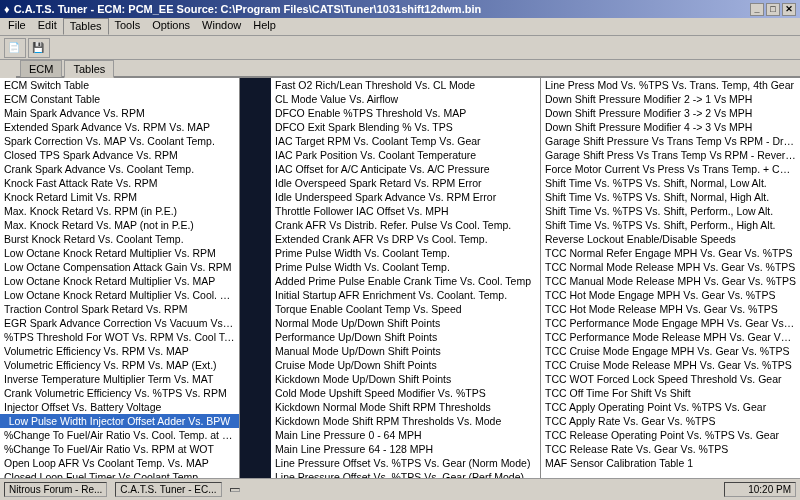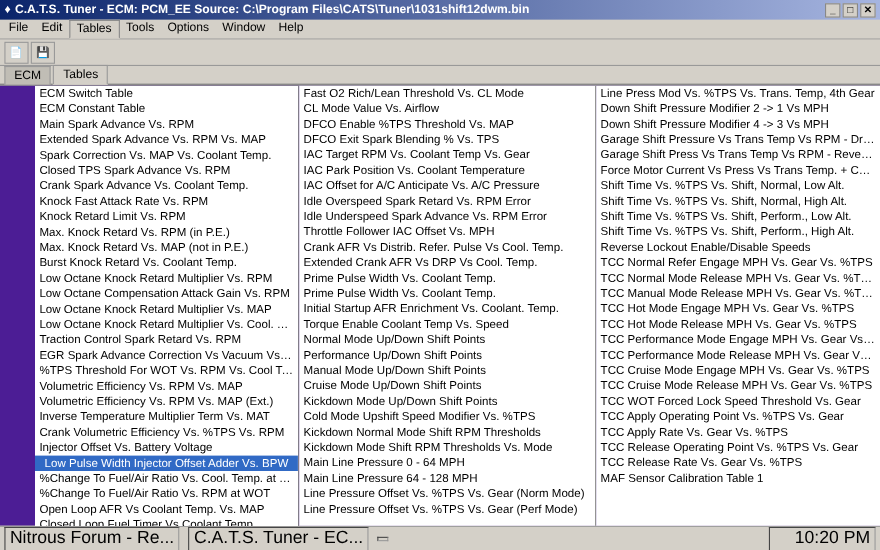--- a/index.html
+++ b/index.html
@@ -85,45 +85,45 @@
       justify-content: center;
       cursor: pointer;
       font-size: 10px;
     }
 
     
     .tab-bar {
       height: 18px;
       background: #d4d0c8;
       display: flex;
-      align-items: center;
+      align-items: flex-start;
       padding: 0 4px;
       border-bottom: 2px solid #888;
+      margin-left: 16px;
     }
     .tab {
       padding: 2px 8px;
       font-size: 11px;
       cursor: pointer;
       border: 1px solid #999;
       background: #c0bdb5;
       margin-right: 2px;
       border-bottom: none;
     }
     .tab.active {
       background: #d4d0c8;
       border-bottom: 1px solid #d4d0c8;
       z-index: 1;
     }
 
     
     .main-content {
       display: flex;
       height: calc(500px - 18px - 18px - 24px - 18px - 22px);
-      background: #4c1d95;
-      padding-left: 32px;
+      background: #0f172a;
     }
 
     
     .left-panel {
       width: 240px;
       overflow-y: auto;
       border-right: 1px solid #888;
       background: white;
     }
 
@@ -141,41 +141,42 @@
       color: white;
       text-align: center;
     }
 
     
     .middle-panel {
       width: 270px;
       overflow-y: auto;
       border-right: 1px solid #888;
       background: white;
+      margin-left: 31px;
     }
 
     
     .right-panel {
       flex: 1;
       overflow-y: auto;
       background: white;
     }
 
     
     .status-bar {
       height: 22px;
       background: #d4d0c8;
       border-top: 1px solid #999;
       display: flex;
       align-items: center;
       padding: 0 4px;
       gap: 8px;
     }
     .status-item {
-      font-size: 16px;
+      font-size: 10px;
       padding: 1px 4px;
       border: 1px inset #999;
       background: #d4d0c8;
       white-space: nowrap;
     }
 
     
     ::-webkit-scrollbar { width: 14px; }
     ::-webkit-scrollbar-track { background: #d4d0c8; }
     ::-webkit-scrollbar-thumb { background: #9e9e9e; border: 1px solid #888; }
@@ -258,58 +259,61 @@
       <div class="list-item">IAC Target RPM Vs. Coolant Temp Vs. Gear</div>
       <div class="list-item">IAC Park Position Vs. Coolant Temperature</div>
       <div class="list-item">IAC Offset for A/C Anticipate Vs. A/C Pressure</div>
       <div class="list-item">Idle Overspeed Spark Retard Vs. RPM Error</div>
       <div class="list-item">Idle Underspeed Spark Advance Vs. RPM Error</div>
       <div class="list-item">Throttle Follower IAC Offset Vs. MPH</div>
       <div class="list-item">Crank AFR Vs Distrib. Refer. Pulse Vs Cool. Temp.</div>
       <div class="list-item">Extended Crank AFR Vs DRP Vs Cool. Temp.</div>
       <div class="list-item">Prime Pulse Width Vs. Coolant Temp.</div>
       <div class="list-item">Prime Pulse Width Vs. Coolant Temp.</div>
+      <div class="list-item">Added Prime Pulse Enable Crank Time Vs. Cool. Temp</div>
       <div class="list-item">Initial Startup AFR Enrichment Vs. Coolant. Temp.</div>
       <div class="list-item">Torque Enable Coolant Temp Vs. Speed</div>
       <div class="list-item">Normal Mode Up/Down Shift Points</div>
       <div class="list-item">Performance Up/Down Shift Points</div>
       <div class="list-item">Manual Mode Up/Down Shift Points</div>
       <div class="list-item">Cruise Mode Up/Down Shift Points</div>
       <div class="list-item">Kickdown Mode Up/Down Shift Points</div>
       <div class="list-item">Cold Mode Upshift Speed Modifier Vs. %TPS</div>
       <div class="list-item">Kickdown Normal Mode Shift RPM Thresholds</div>
       <div class="list-item">Kickdown Mode Shift RPM Thresholds Vs. Mode</div>
       <div class="list-item">Main Line Pressure 0 - 64 MPH</div>
       <div class="list-item">Main Line Pressure 64 - 128 MPH</div>
       <div class="list-item">Line Pressure Offset Vs. %TPS Vs. Gear (Norm Mode)</div>
       <div class="list-item">Line Pressure Offset Vs. %TPS Vs. Gear (Perf Mode)</div>
     </div>
 
   <div class="right-panel">
   <div class="list-item">Line Press Mod Vs. %TPS Vs. Trans. Temp, 4th Gear</div>
       <div class="list-item">Down Shift Pressure Modifier 2 -&gt; 1 Vs MPH</div>
+      <div class="list-item">Down Shift Pressure Modifier 3 -&gt; 2 Vs MPH</div>
       <div class="list-item">Down Shift Pressure Modifier 4 -&gt; 3 Vs MPH</div>
       <div class="list-item">Garage Shift Pressure Vs Trans Temp Vs RPM - Drive</div>
       <div class="list-item">Garage Shift Press Vs Trans Temp Vs RPM - Reverse</div>
       <div class="list-item">Force Motor Current Vs Press Vs Trans Temp. + Chng</div>
       <div class="list-item">Shift Time Vs. %TPS Vs. Shift, Normal, Low Alt.</div>
       <div class="list-item">Shift Time Vs. %TPS Vs. Shift, Normal, High Alt.</div>
       <div class="list-item">Shift Time Vs. %TPS Vs. Shift, Perform., Low Alt.</div>
       <div class="list-item">Shift Time Vs. %TPS Vs. Shift, Perform., High Alt.</div>
       <div class="list-item">Reverse Lockout Enable/Disable Speeds</div>
       <div class="list-item">TCC Normal Refer Engage MPH Vs. Gear Vs. %TPS</div>
       <div class="list-item">TCC Normal Mode Release MPH Vs. Gear Vs. %TPS</div>
       <div class="list-item">TCC Manual Mode Release MPH Vs. Gear Vs. %TPS</div>
       <div class="list-item">TCC Hot Mode Engage MPH Vs. Gear Vs. %TPS</div>
       <div class="list-item">TCC Hot Mode Release MPH Vs. Gear Vs. %TPS</div>
       <div class="list-item">TCC Performance Mode Engage MPH Vs. Gear Vs. %TPS</div>
       <div class="list-item">TCC Performance Mode Release MPH Vs. Gear Vs. %TPS</div>
       <div class="list-item">TCC Cruise Mode Engage MPH Vs. Gear Vs. %TPS</div>
       <div class="list-item">TCC Cruise Mode Release MPH Vs. Gear Vs. %TPS</div>
       <div class="list-item">TCC WOT Forced Lock Speed Threshold Vs. Gear</div>
+      <div class="list-item">TCC Off Time For Shift Vs Shift</div>
       <div class="list-item">TCC Apply Operating Point Vs. %TPS Vs. Gear</div>
       <div class="list-item">TCC Apply Rate Vs. Gear Vs. %TPS</div>
       <div class="list-item">TCC Release Operating Point Vs. %TPS Vs. Gear</div>
       <div class="list-item">TCC Release Rate Vs. Gear Vs. %TPS</div>
       <div class="list-item">MAF Sensor Calibration Table 1</div>
     </div>
 </div>
 
 <div class="status-bar">
 <div class="status-item">Nitrous Forum - Re...</div>

